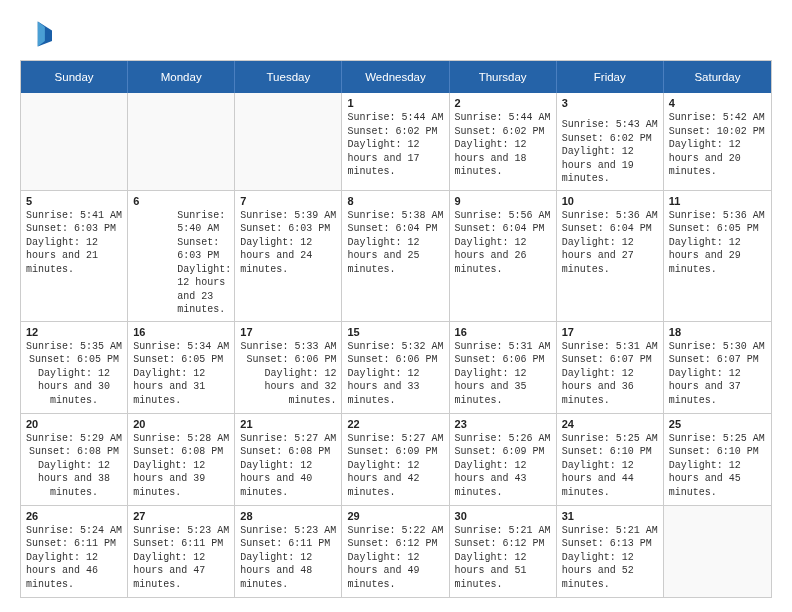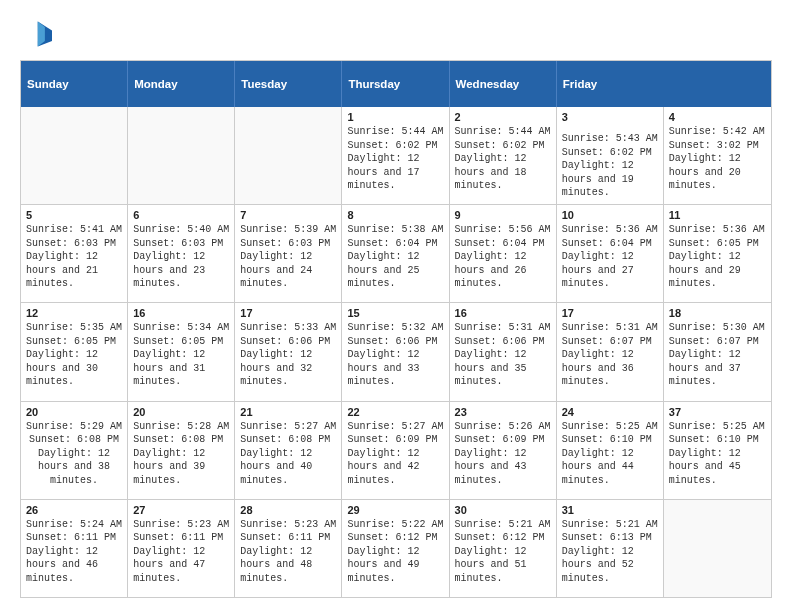--- a/index.html
+++ b/index.html
@@ -66,23 +66,23 @@
       border: 1px solid #ccc;
     }
     .cal-header {
       display: grid;
       grid-template-columns: repeat(7, 1fr);
       background: #2563a8;
     }
     .cal-header-cell {
       color: #fff;
       font-size: 11.5px;
-      font-weight: bold;
-      padding: 17px 6px;
-      text-align: left;
+      font-weight: normal;
+      padding: 10px 6px;
+      text-align: center;
       border-right: 1px solid #4a7fc0;
     }
     .cal-header-cell:last-child { border-right: none; }
     .cal-body {
       flex: 1;
       display: flex;
       flex-direction: column;
     }
     .cal-row {
       display: grid;
@@ -134,23 +134,24 @@
       <div class="main-title"></div>
       <div class="subtitle"></div>
     </div>
   </div>
 
   <div class="calendar">
     <div class="cal-header" id="cal-header">
         <div class="cal-header-cell">Sunday</div>
         <div class="cal-header-cell">Monday</div>
         <div class="cal-header-cell">Tuesday</div>
+        <div class="cal-header-cell">Wednesday</div>
         <div class="cal-header-cell">Thursday</div>
-        <div class="cal-header-cell">Wednesday</div>
         <div class="cal-header-cell">Friday</div>
+        <div class="cal-header-cell">Saturday</div>
       </div>
     <div class="cal-body" id="cal-body">
         <div class="cal-row">
           <div class="cal-cell empty"></div>
           <div class="cal-cell empty"></div>
           <div class="cal-cell empty"></div>
           <div class="cal-cell">
             <span class="day-num">1</span>
             <div class="cell-text" style="white-space: pre-line;">Sunrise: 5:44 AM
 Sunset: 6:02 PM
@@ -164,34 +165,34 @@
           </div>
           <div class="cal-cell">
             <span class="day-num">3</span>
             <div class="cell-text" style="white-space: pre-line; margin-top: 9px;">Sunrise: 5:43 AM
 Sunset: 6:02 PM
 Daylight: 12 hours and 19 minutes.</div>
           </div>
           <div class="cal-cell">
             <span class="day-num">4</span>
             <div class="cell-text" style="white-space: pre-line;">Sunrise: 5:42 AM
-Sunset: 3:02 PM
+Sunset: 10:02 PM
 Daylight: 12 hours and 20 minutes.</div>
           </div>
         </div>
         <div class="cal-row">
           <div class="cal-cell">
             <span class="day-num">5</span>
             <div class="cell-text" style="white-space: pre-line;">Sunrise: 5:41 AM
 Sunset: 6:03 PM
 Daylight: 12 hours and 21 minutes.</div>
           </div>
           <div class="cal-cell">
             <span class="day-num">6</span>
-            <div class="cell-text" style="white-space: pre-line;">Sunrise: 5:40 AM
+            <div class="cell-text" style="white-space: pre-line; margin-left: 44px;">Sunrise: 5:40 AM
 Sunset: 6:03 PM
 Daylight: 12 hours and 23 minutes.</div>
           </div>
           <div class="cal-cell">
             <span class="day-num">7</span>
             <div class="cell-text" style="white-space: pre-line;">Sunrise: 5:39 AM
 Sunset: 6:03 PM
 Daylight: 12 hours and 24 minutes.</div>
           </div>
           <div class="cal-cell">
@@ -215,33 +216,33 @@
           <div class="cal-cell">
             <span class="day-num">11</span>
             <div class="cell-text" style="white-space: pre-line;">Sunrise: 5:36 AM
 Sunset: 6:05 PM
 Daylight: 12 hours and 29 minutes.</div>
           </div>
         </div>
         <div class="cal-row">
           <div class="cal-cell">
             <span class="day-num">12</span>
-            <div class="cell-text" style="white-space: pre-line;">Sunrise: 5:35 AM
+            <div class="cell-text" style="white-space: pre-line; text-align: center;">Sunrise: 5:35 AM
 Sunset: 6:05 PM
 Daylight: 12 hours and 30 minutes.</div>
           </div>
           <div class="cal-cell">
             <span class="day-num">16</span>
             <div class="cell-text" style="white-space: pre-line;">Sunrise: 5:34 AM
 Sunset: 6:05 PM
 Daylight: 12 hours and 31 minutes.</div>
           </div>
           <div class="cal-cell">
             <span class="day-num">17</span>
-            <div class="cell-text" style="white-space: pre-line;">Sunrise: 5:33 AM
+            <div class="cell-text" style="white-space: pre-line; text-align: right;">Sunrise: 5:33 AM
 Sunset: 6:06 PM
 Daylight: 12 hours and 32 minutes.</div>
           </div>
           <div class="cal-cell">
             <span class="day-num">15</span>
             <div class="cell-text" style="white-space: pre-line;">Sunrise: 5:32 AM
 Sunset: 6:06 PM
 Daylight: 12 hours and 33 minutes.</div>
           </div>
           <div class="cal-cell">
@@ -294,21 +295,21 @@
 Sunset: 6:09 PM
 Daylight: 12 hours and 43 minutes.</div>
           </div>
           <div class="cal-cell">
             <span class="day-num">24</span>
             <div class="cell-text" style="white-space: pre-line;">Sunrise: 5:25 AM
 Sunset: 6:10 PM
 Daylight: 12 hours and 44 minutes.</div>
           </div>
           <div class="cal-cell">
-            <span class="day-num">37</span>
+            <span class="day-num">25</span>
             <div class="cell-text" style="white-space: pre-line;">Sunrise: 5:25 AM
 Sunset: 6:10 PM
 Daylight: 12 hours and 45 minutes.</div>
           </div>
         </div>
         <div class="cal-row">
           <div class="cal-cell">
             <span class="day-num">26</span>
             <div class="cell-text" style="white-space: pre-line;">Sunrise: 5:24 AM
 Sunset: 6:11 PM

